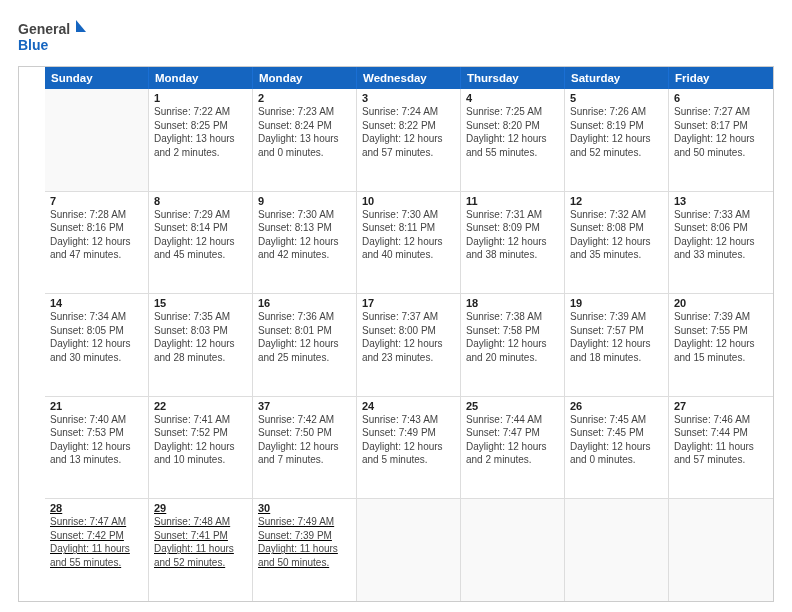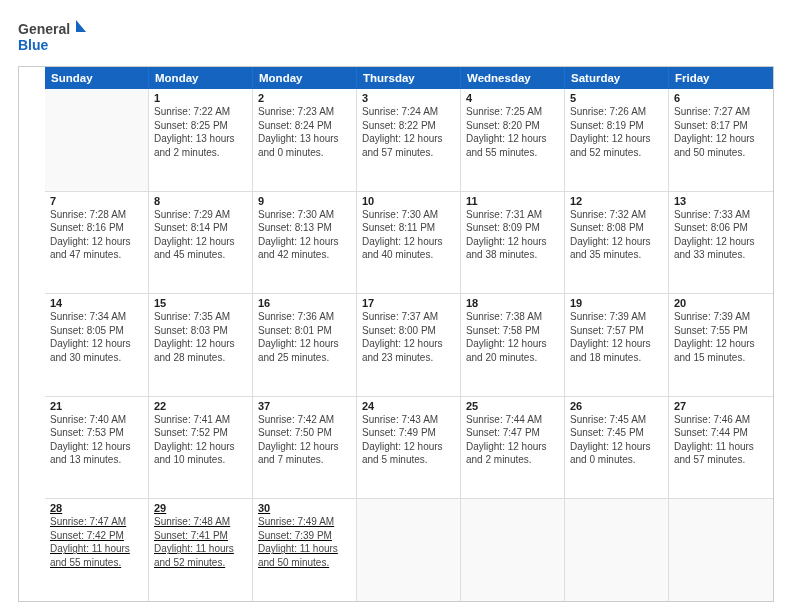--- a/index.html
+++ b/index.html
@@ -112,22 +112,22 @@
       <div class="month-title"></div>
       <div class="subtitle"></div>
     </div>
   </div>
 
   <div class="calendar">
     <div class="cal-header">
     <div class="cal-header-cell">Sunday</div>
         <div class="cal-header-cell">Monday</div>
         <div class="cal-header-cell">Monday</div>
+        <div class="cal-header-cell">Wednesday</div>
         <div class="cal-header-cell">Thursday</div>
-        <div class="cal-header-cell">Wednesday</div>
         <div class="cal-header-cell">Saturday</div>
         <div class="cal-header-cell">Friday</div>
       </div>
     <div class="cal-body">
     <div class="cal-row">
           <div class="cal-cell empty"></div>
           <div class="cal-cell">
             <div class="day-num">1</div>
             <div class="day-info">Sunrise: 7:22 AM<br>Sunset: 8:25 PM<br>Daylight: 13 hours<br>and 2 minutes.</div>
           </div>

